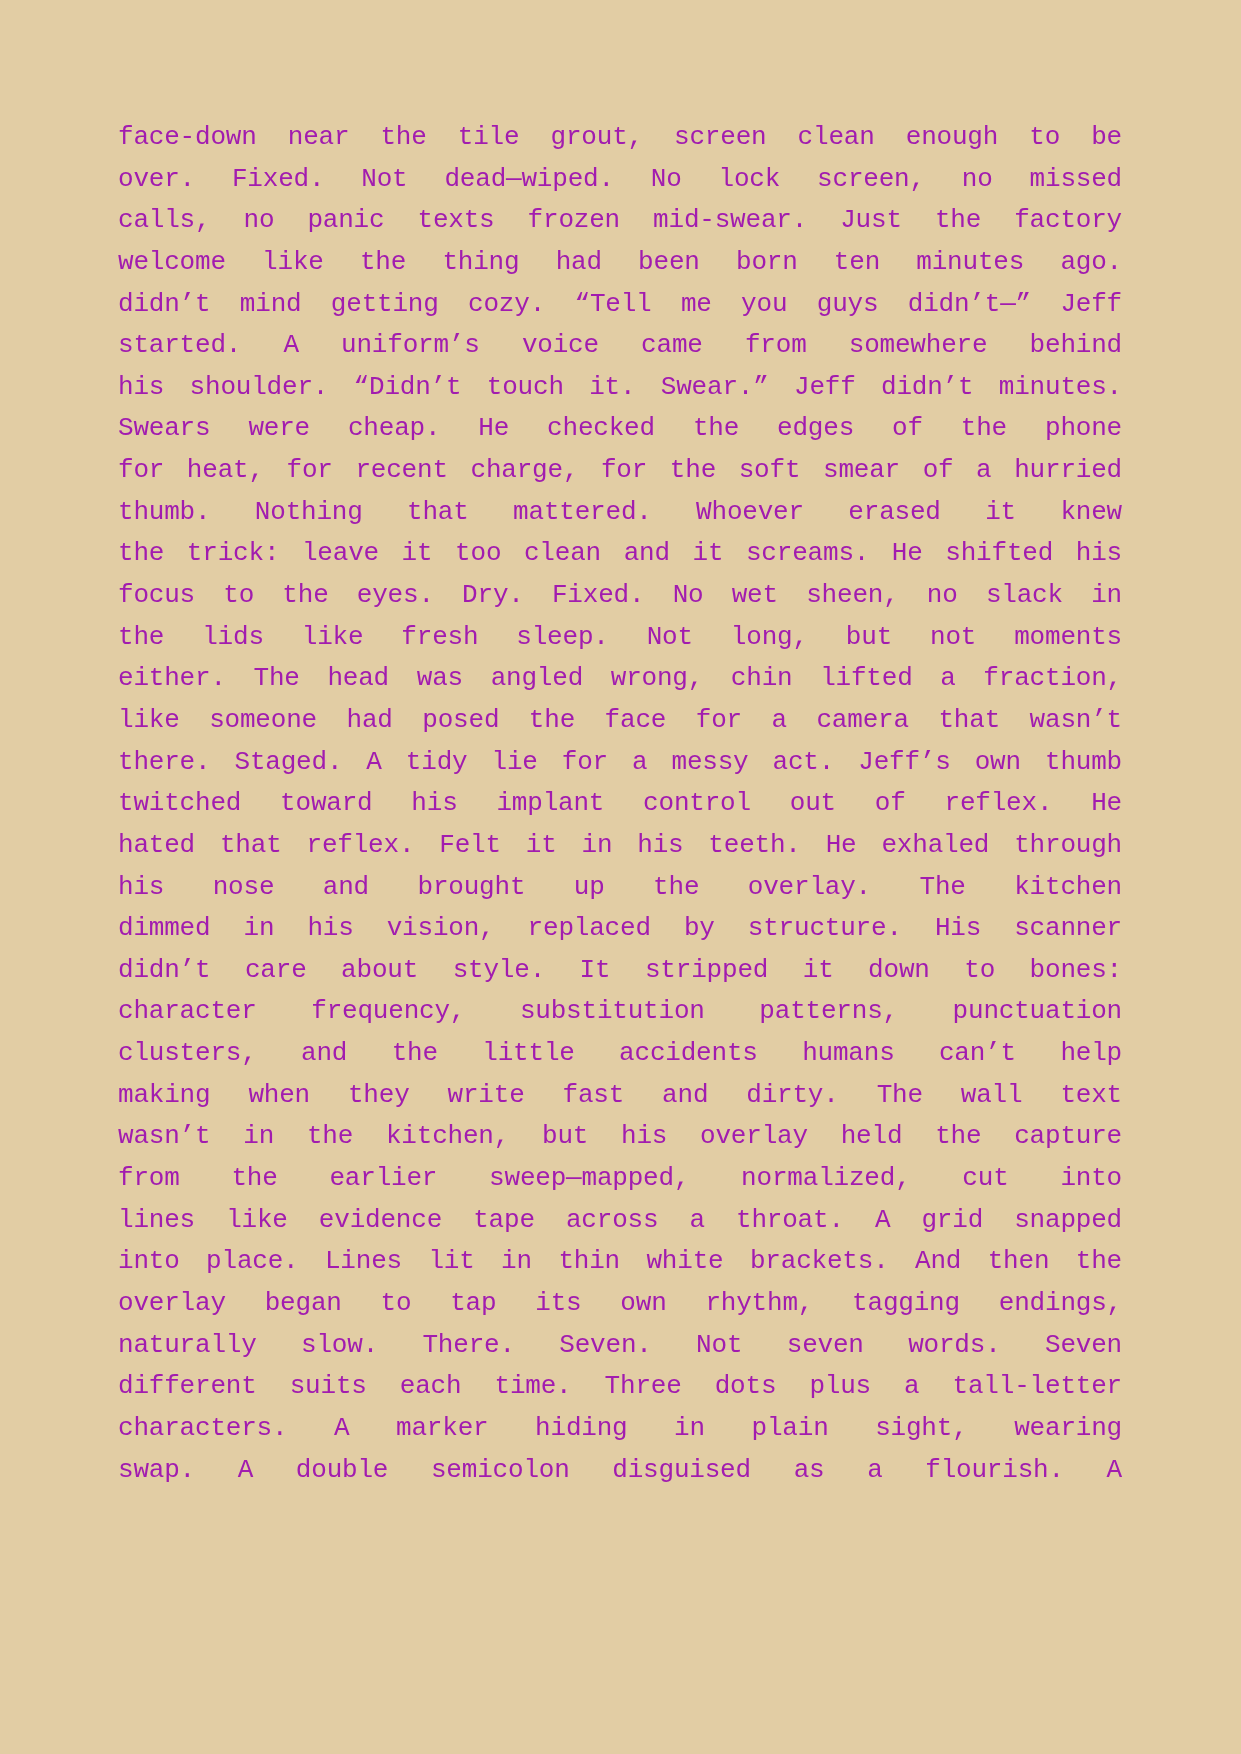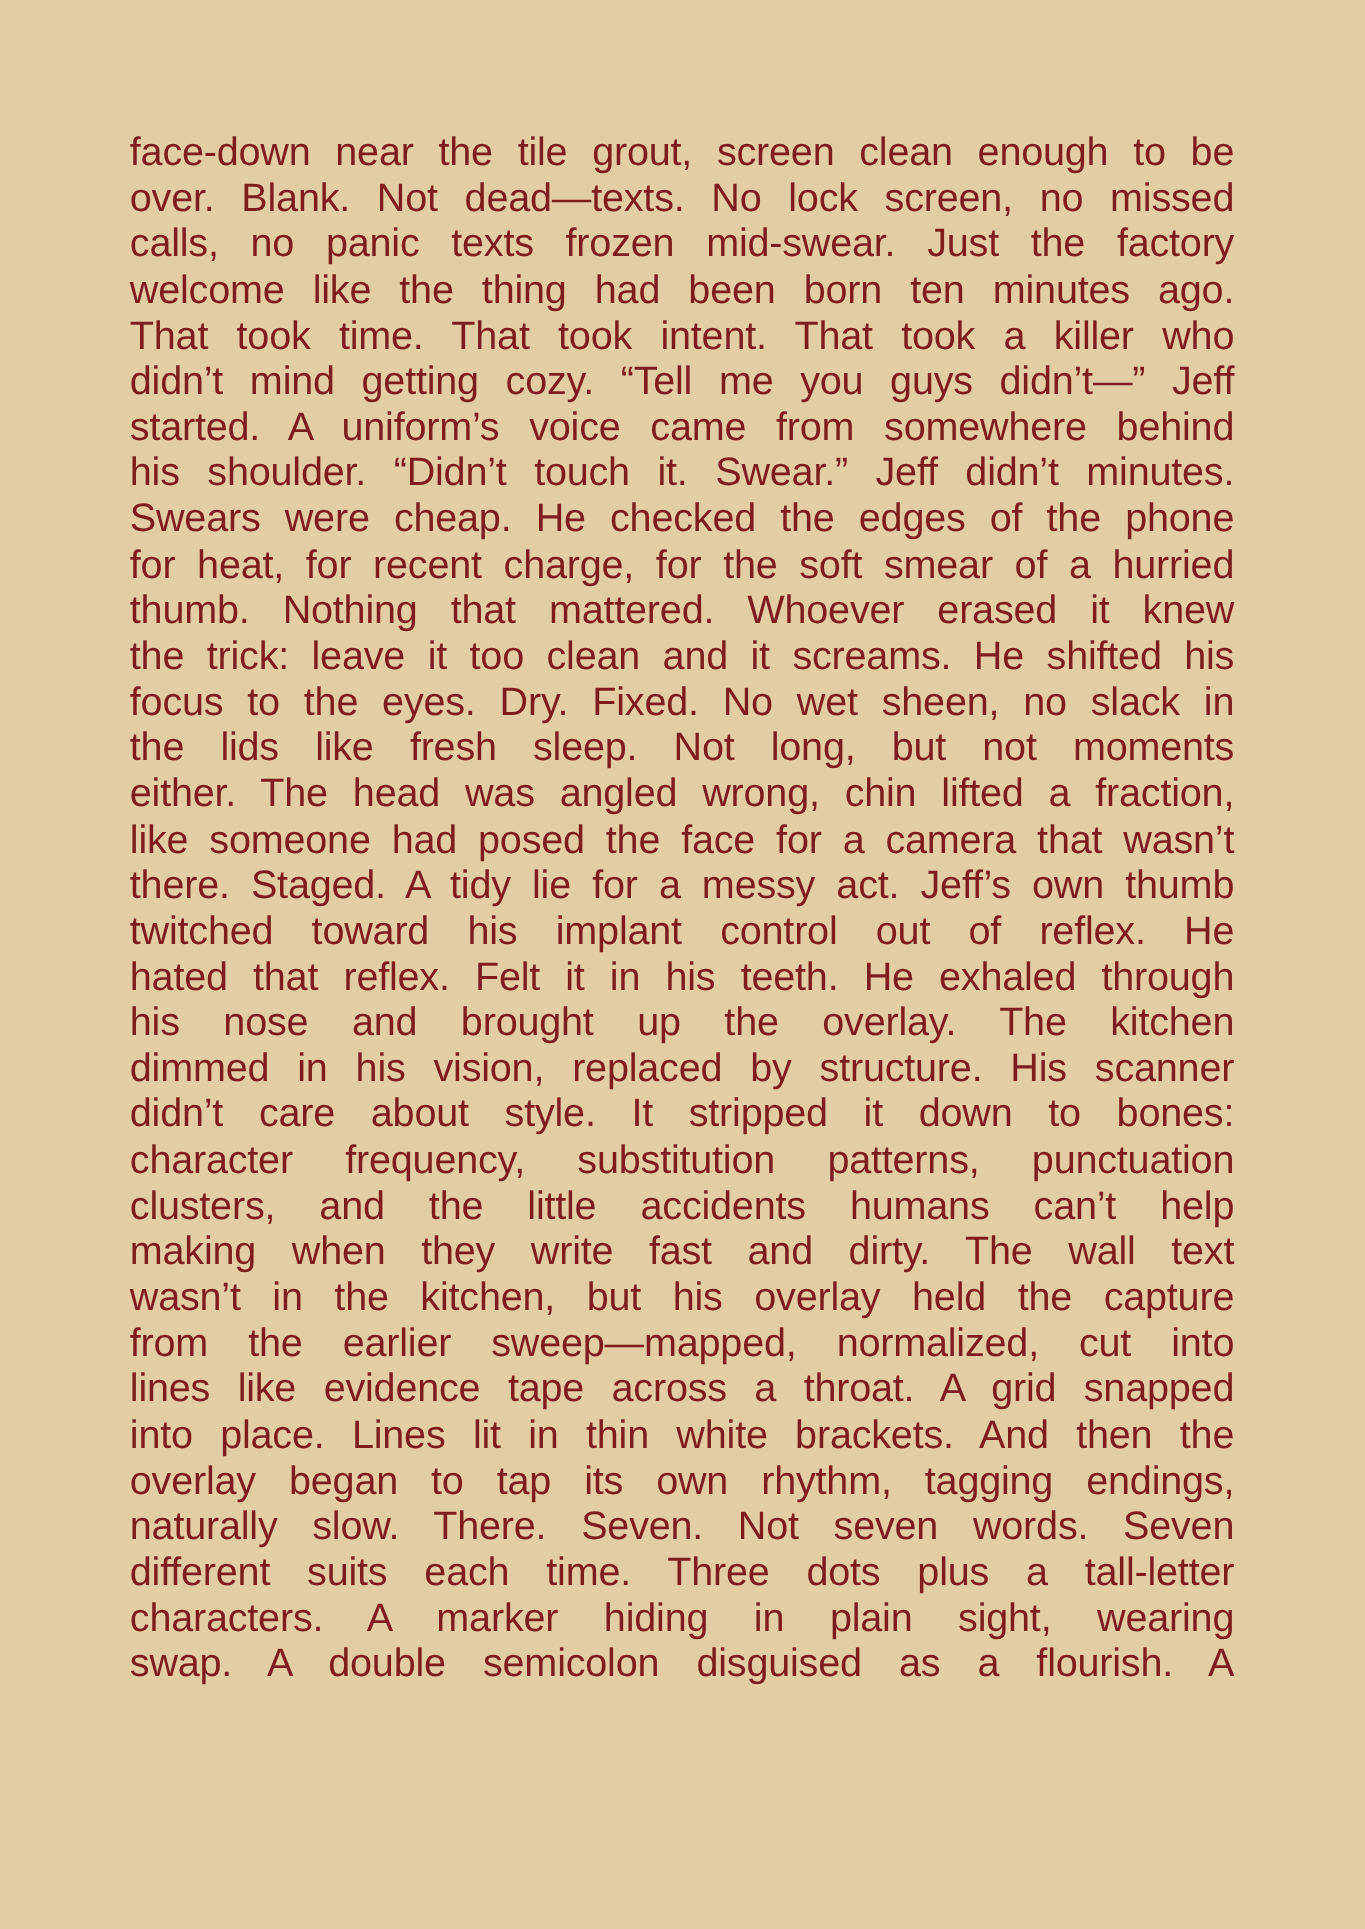--- a/index.html
+++ b/index.html
@@ -11,45 +11,44 @@
       height: 1754px;
       background: #e2cda4;
       overflow: hidden;
       position: relative;
     }
     .page {
       position: absolute;
       left: 118px;
       top: 117px;
       width: 1004px;
-      color: #7f1d1d;
-      font-family: Liberation Sans, sans-serif;
-      font-size: 36px;
+      color: #a21caf;
+      font-family: Liberation Mono, monospace;
+      font-size: 26px;
       line-height: 41.65px;
     }
     .line {
       display: block;
       width: 1004px;
       height: 41.65px;
       white-space: nowrap;
       text-align: justify;
       text-align-last: justify;
       letter-spacing: -0.2px;
       transform-origin: left top;
     }
   </style>
 </head>
 <body>
 
 <div class="page">
   <span class="line">face-down near the tile grout, screen clean enough to be</span>
-  <span class="line">over. Blank. Not dead—texts. No lock screen, no missed</span>
+  <span class="line">over. Fixed. Not dead—wiped. No lock screen, no missed</span>
   <span class="line">calls, no panic texts frozen mid-swear. Just the factory</span>
   <span class="line">welcome like the thing had been born ten minutes ago.</span>
-  <span class="line">That took time. That took intent. That took a killer who</span>
   <span class="line">didn’t mind getting cozy. “Tell me you guys didn’t—” Jeff</span>
   <span class="line">started. A uniform’s voice came from somewhere behind</span>
   <span class="line">his shoulder. “Didn’t touch it. Swear.” Jeff didn’t minutes.</span>
   <span class="line">Swears were cheap. He checked the edges of the phone</span>
   <span class="line">for heat, for recent charge, for the soft smear of a hurried</span>
   <span class="line">thumb. Nothing that mattered. Whoever erased it knew</span>
   <span class="line">the trick: leave it too clean and it screams. He shifted his</span>
   <span class="line">focus to the eyes. Dry. Fixed. No wet sheen, no slack in</span>
   <span class="line">the lids like fresh sleep. Not long, but not moments</span>
   <span class="line">either. The head was angled wrong, chin lifted a fraction,</span>

